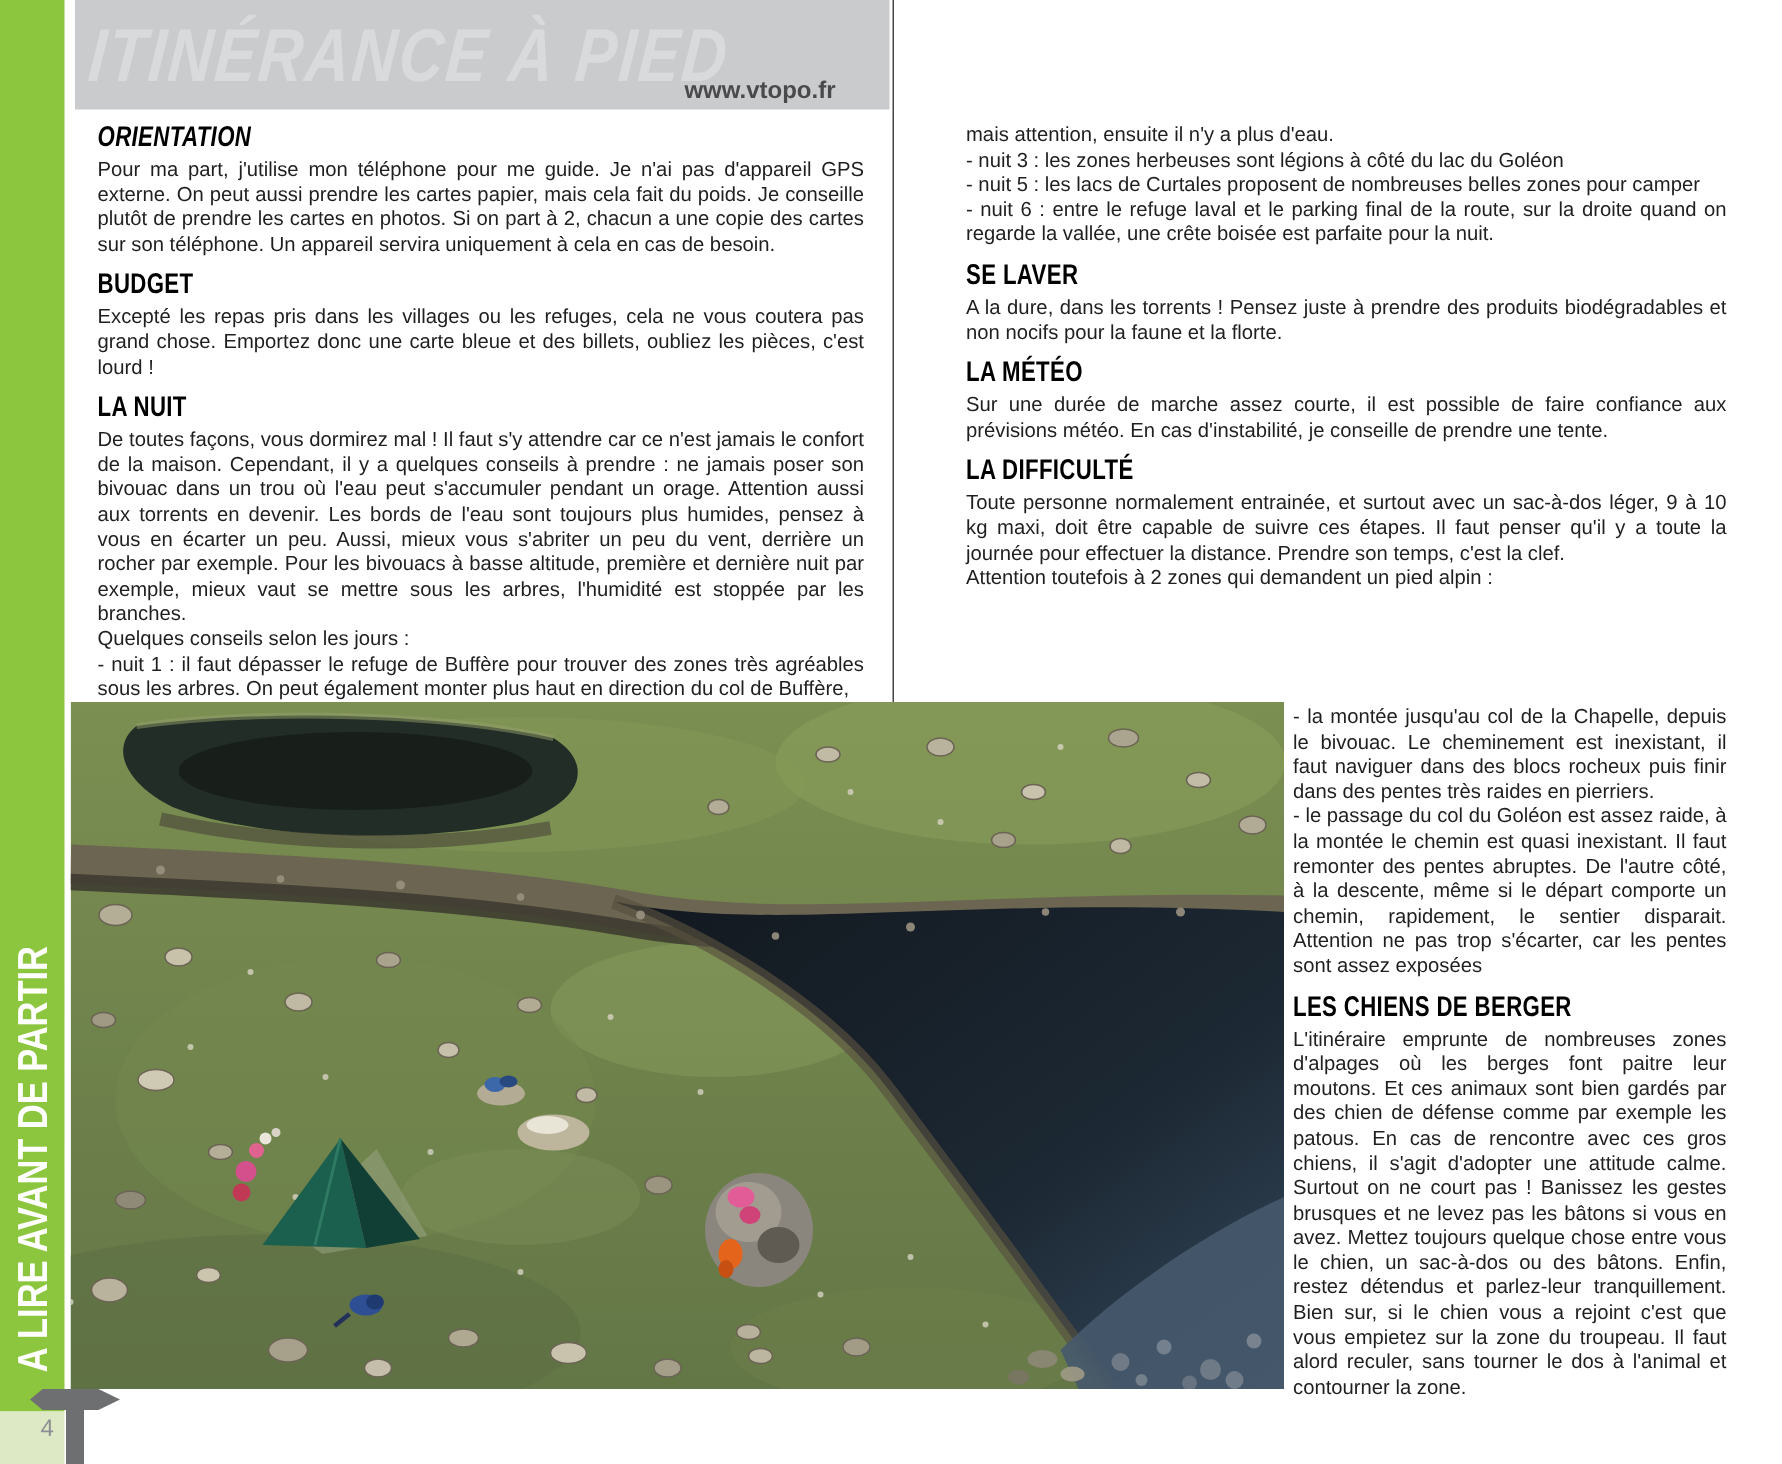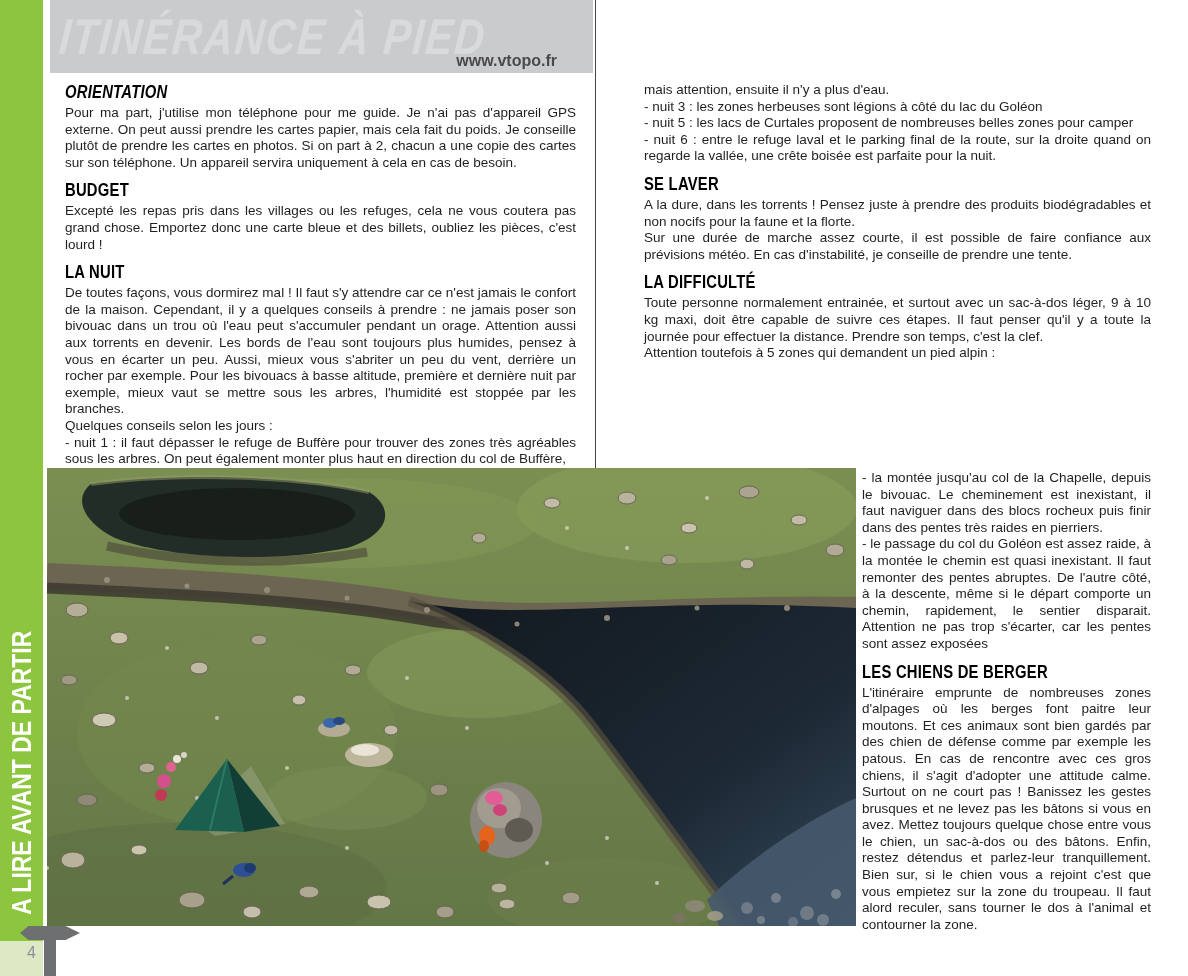--- a/index.html
+++ b/index.html
@@ -84,26 +84,27 @@
       <p>mais attention, ensuite il n'y a plus d'eau.</p>
       <p>- nuit 3 : les zones herbeuses sont légions à côté du lac du Goléon</p>
       <p>- nuit 5 : les lacs de Curtales proposent de nombreuses belles zones pour camper</p>
       <p>- nuit 6 : entre le refuge laval et le parking final de la route, sur la droite quand on regarde la vallée, une crête boisée est parfaite pour la nuit.</p>
     </div>
     <div class="sec">
       <div class="sec-h"><span class="cond">SE LAVER</span></div>
       <p>A la dure, dans les torrents ! Pensez juste à prendre des produits biodégradables et non nocifs pour la faune et la florte.</p>
     </div>
     <div class="sec">
+      <div class="sec-h"><span class="cond">LA MÉTÉO</span></div>
       <p>Sur une durée de marche assez courte, il est possible de faire confiance aux prévisions météo. En cas d'instabilité, je conseille de prendre une tente.</p>
     </div>
     <div class="sec">
       <div class="sec-h"><span class="cond">LA DIFFICULTÉ</span></div>
       <p>Toute personne normalement entrainée, et surtout avec un sac-à-dos léger, 9 à 10 kg maxi, doit être capable de suivre ces étapes. Il faut penser qu'il y a toute la journée pour effectuer la distance. Prendre son temps, c'est la clef.</p>
-      <p>Attention toutefois à 5 zones qui demandent un pied alpin :</p>
+      <p>Attention toutefois à 2 zones qui demandent un pied alpin :</p>
     </div>
   </div>
 
   <div class="photo">
     <svg viewBox="0 0 809 458" preserveAspectRatio="none">
       <defs>
         <linearGradient id="g-grass" x1="0" y1="0" x2="0" y2="1">
           <stop offset="0" stop-color="#7b8f52"></stop>
             <stop offset="1" stop-color="#637646"></stop>
         </linearGradient>

